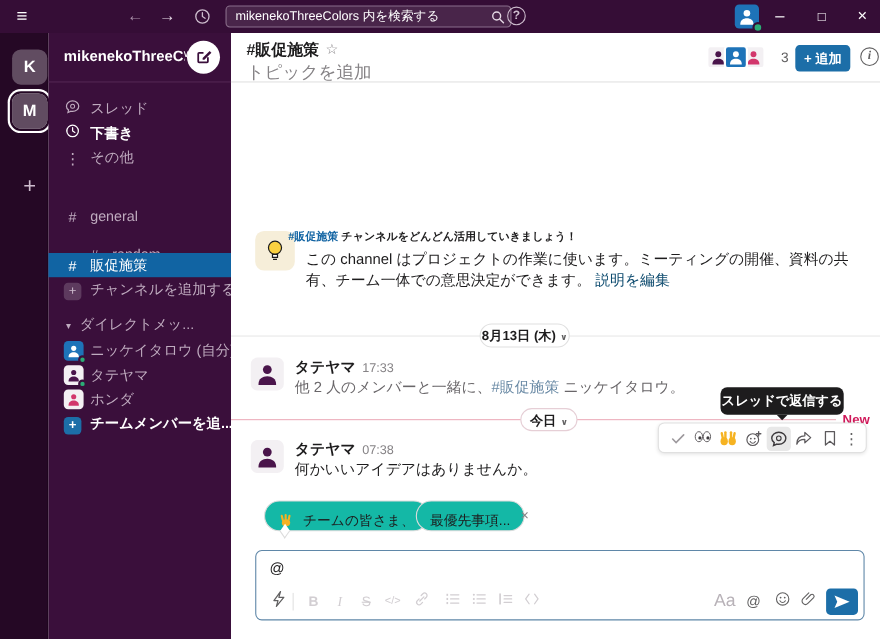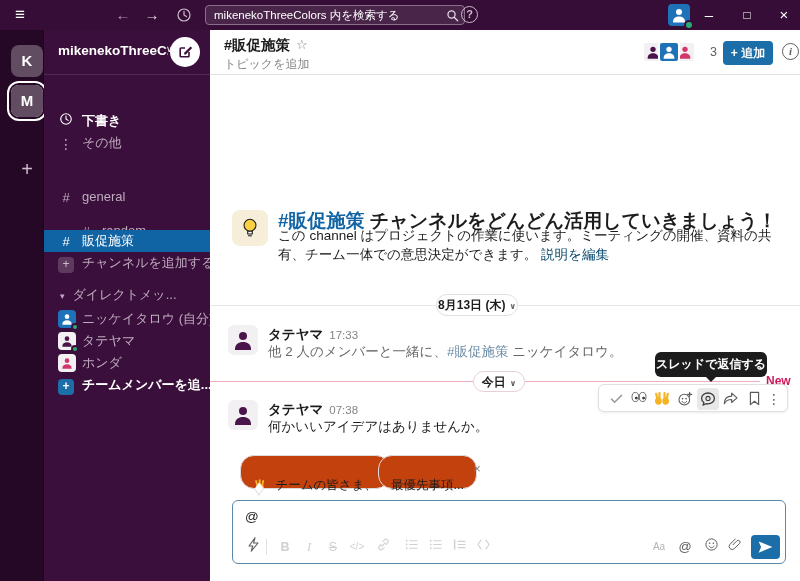--- a/index.html
+++ b/index.html
@@ -42,32 +42,32 @@
   .plusbox.blue { background:#1c6ea8; color:#fff; font-weight:bold; }
   .dm-av { display:inline-block; position:relative; width:18px; height:18px; border-radius:4px; vertical-align:-4px; }
   .dm-av svg { position:absolute; left:2px; top:2px; }
   .dm-dot { position:absolute; right:-3px; bottom:-3px; width:8px; height:8px; border-radius:50%; background:#2bac76; border:2px solid #3a0f3b; }
 
   
   .main { position:absolute; left:210px; top:30px; width:590px; height:551px; background:#fff; }
   .m-header { position:absolute; left:0; top:0; width:590px; height:45px; border-bottom:1px solid #e2e2e2; }
   .m-title { position:absolute; left:14px; top:6px; font-size:14.5px; font-weight:bold; color:#1d1c1d; }
   .m-star { position:absolute; left:86px; top:7px; color:#868386; font-size:13px; cursor:pointer; }
-  .m-topic { position:absolute; left:14px; top:26px; font-size:12px; color:#868386; cursor:pointer; }
+  .m-topic { position:absolute; left:14px; top:26px; font-size:16px; color:#868386; cursor:pointer; }
   .hdr-avs { position:absolute; left:432px; top:11px; height:24px; cursor:pointer; }
   .hdr-av { position:absolute; top:0; width:22px; height:22px; border-radius:4px; border:2px solid #fff; }
   .hdr-av svg { position:absolute; left:1px; top:1px; }
   .hdr-count { position:absolute; left:500px; top:15px; font-size:12.5px; color:#616061; }
   .add-btn { position:absolute; left:513px; top:11px; width:50px; height:24px; background:#1c6ea8; color:#fff; font-size:12px; font-weight:bold; text-align:center; line-height:24px; border-radius:4px; cursor:pointer; }
   .info-circle { position:absolute; left:572px; top:13px; width:17px; height:17px; border:1.5px solid #616061; border-radius:50%; color:#616061; font-size:11px; font-style:italic; font-weight:bold; font-family:"Liberation Serif","DejaVu Serif",serif; text-align:center; line-height:14px; cursor:pointer; }
 
   
   .intro-icon { position:absolute; left:22px; top:180px; width:36px; height:36px; background:#f6eed9; border-radius:8px; }
   .intro-icon svg { position:absolute; left:8px; top:7px; }
-  .intro-title { position:absolute; left:68px; top:178px; font-size:19px; font-weight:bold; color:#1d1c1d; width:510px; }
+  .intro-title { position:absolute; left:52px; top:178px; font-size:10px; font-weight:bold; color:#1d1c1d; width:510px; }
   .intro-title .chlink { color:#1264a3; cursor:pointer; }
   .intro-body { position:absolute; left:68px; top:197px; width:512px; font-size:13.5px; color:#1d1c1d; line-height:18.5px; }
   .intro-body .editlink { color:#0c4a6e; cursor:pointer; }
 
   
   .divline { position:absolute; height:1px; background:#e8e8e8; }
   .date-pill { position:absolute; background:#fff; border:1px solid #e0e0e0; border-radius:12px; font-size:12px; font-weight:bold; color:#1d1c1d; text-align:center; cursor:pointer; }
   .date-pill .chev { font-size:8px; color:#616061; margin-left:4px; }
   .pinkline { position:absolute; height:1px; background:#edafbc; }
   .new-badge { position:absolute; color:#d0195a; font-size:12px; font-weight:bold; }
@@ -86,21 +86,21 @@
   .tooltip:after { content:""; position:absolute; left:50%; bottom:-5px; margin-left:-5px; border-left:5px solid transparent; border-right:5px solid transparent; border-top:5px solid #1d1c1d; }
 
   
   .hov-bar { position:absolute; left:388px; top:354px; width:190px; height:28px; background:#fff; border:1px solid #e0e0e0; border-radius:6px; box-shadow:0 1px 3px rgba(0,0,0,0.08); }
   .hov-btn { position:absolute; top:3px; width:22px; height:22px; border-radius:4px; text-align:center; cursor:pointer; }
   .hov-btn svg { margin-top:3px; }
   .hov-btn.hovered { background:#e8e8e8; }
   .hov-more { font-size:14px; color:#616061; line-height:22px; }
 
   
-  .chip { position:absolute; top:425px; height:28px; background:#c2410c; border:1px solid #dcdcdc; border-radius:14px; font-size:12.5px; color:#1d1c1d; line-height:26px; padding:16px 12px; cursor:pointer; white-space:nowrap; }
+  .chip { position:absolute; top:425px; height:28px; background:#14b8a6; border:1px solid #dcdcdc; border-radius:14px; font-size:12.5px; color:#1d1c1d; line-height:26px; padding:4px 12px; cursor:pointer; white-space:nowrap; }
   .chip .tail { position:absolute; left:14px; bottom:-5px; width:8px; height:8px; background:#fff; border-right:1px solid #dcdcdc; border-bottom:1px solid #dcdcdc; transform:rotate(55deg) skewX(20deg); }
   .chip svg { vertical-align:-3px; margin-right:5px; }
   .chip-x { position:absolute; left:258px; top:430px; width:18px; height:18px; color:#868386; font-size:13px; text-align:center; line-height:18px; cursor:pointer; }
 
   
   .composer { position:absolute; left:22px; top:470px; width:554px; height:64px; border:1px solid #5f87a8; border-radius:6px; background:#fff; }
   .composer-text { position:absolute; left:12px; top:8px; font-size:13.5px; color:#1d1c1d; }
   .comp-toolbar { position:absolute; left:0; bottom:0; width:100%; height:32px; }
   .ct-btn { position:absolute; top:6px; width:20px; height:20px; text-align:center; line-height:20px; font-size:12.5px; color:#d2ced2; cursor:pointer; }
   .ct-btn.dark { color:#616061; }
@@ -155,20 +155,26 @@
       <div class="sb-wsname">mikenekoThreeC...</div>
       <span class="sb-wschev">∨</span>
       <div class="compose-btn">
         <svg width="16" height="16" viewBox="0 0 20 20">
             <path d="M3 6a2 2 0 012-2h5v2H5v9h9v-5h2v5a2 2 0 01-2 2H5a2 2 0 01-2-2V6z" fill="#3a0f3b"></path>
             <path d="M9 11l8-8 2 2-8 8H9v-2z" fill="#3a0f3b"></path>
           </svg>
       </div>
     </div>
 
+    <div class="sb-row" style="top:58px;">
+      <span class="ic"><svg width="14" height="14" viewBox="0 0 20 20">
+            <path d="M10 2.5c4.4 0 8 3 8 6.8s-3.6 6.8-8 6.8c-.7 0-1.4-.1-2-.2L4 17.5l.8-3.2C3.1 13.1 2 11.3 2 9.3 2 5.5 5.6 2.5 10 2.5z" fill="none" stroke="#bfabbf" stroke-width="1.6"></path>
+            <circle cx="10" cy="9.3" r="2.6" fill="none" stroke="#bfabbf" stroke-width="1.3"></circle>
+          </svg></span><span>スレッド</span>
+    </div>
     <div class="sb-row bold" style="top:80px;">
       <span class="ic"><svg width="14" height="14" viewBox="0 0 20 20">
             <circle cx="10" cy="10" r="7.5" fill="none" stroke="#fff" stroke-width="1.6"></circle>
             <path d="M10 5.8v4.2l3 2" fill="none" stroke="#fff" stroke-width="1.6" stroke-linecap="round"></path>
             <path d="M3 10h-1" stroke="#fff" stroke-width="1.6"></path>
           </svg></span><span>下書き</span>
     </div>
     <div class="sb-row" style="top:102px;">
       <span class="ic" style="font-size:14px;">⋮</span><span>その他</span>
     </div>
@@ -388,21 +394,21 @@
         <div class="ct-btn" style="left:216px;"><svg width="15" height="15" viewBox="0 0 24 24">
               <rect x="3" y="4" width="2.4" height="16" fill="#d2ced2"></rect>
               <g stroke="#d2ced2" stroke-width="1.8" stroke-linecap="round">
                 <path d="M10 7h11M10 12h11M10 17h11"></path>
               </g>
             </svg></div>
         <div class="ct-btn" style="left:240px;"><svg width="15" height="15" viewBox="0 0 24 24">
               <path d="M8 5L3 12l5 7M16 5l5 7-5 7" fill="none" stroke="#d2ced2" stroke-width="1.8" stroke-linecap="round" stroke-linejoin="round"></path>
             </svg></div>
 
-        <div class="ct-btn semi" style="right:116px;font-size:10px;">Aa</div>
+        <div class="ct-btn semi" style="right:116px;font-size:16px;">Aa</div>
         <div class="ct-btn dark" style="right:90px;font-size:13px;">@</div>
         <div class="ct-btn dark" style="right:64px;"><svg width="15" height="15" viewBox="0 0 24 24">
               <circle cx="12" cy="12" r="9" fill="none" stroke="#616061" stroke-width="1.6"></circle>
               <circle cx="9" cy="10" r="1.3" fill="#616061"></circle>
               <circle cx="15" cy="10" r="1.3" fill="#616061"></circle>
               <path d="M8 14.5c1.1 1.8 2.6 2.7 4 2.7s2.9-.9 4-2.7" fill="none" stroke="#616061" stroke-width="1.5" stroke-linecap="round"></path>
             </svg></div>
         <div class="ct-btn dark" style="right:40px;"><svg width="14" height="15" viewBox="0 0 24 24">
               <path d="M8.5 12.5l7-7a3.2 3.2 0 014.5 4.5l-9 9a5.3 5.3 0 01-7.5-7.5l9-9" fill="none" stroke="#616061" stroke-width="1.7" stroke-linecap="round"></path>
             </svg></div>

